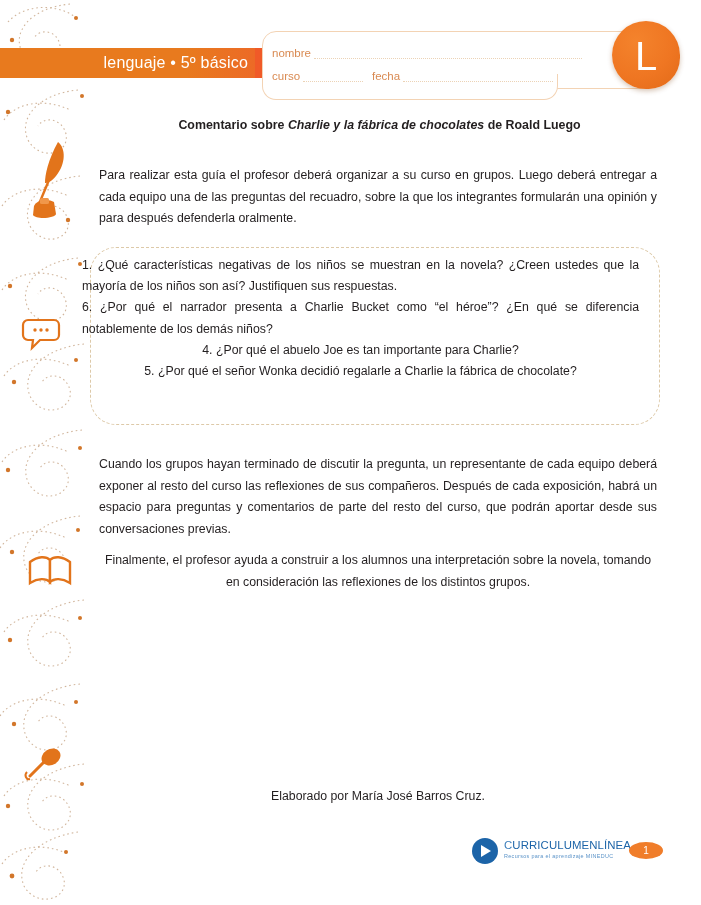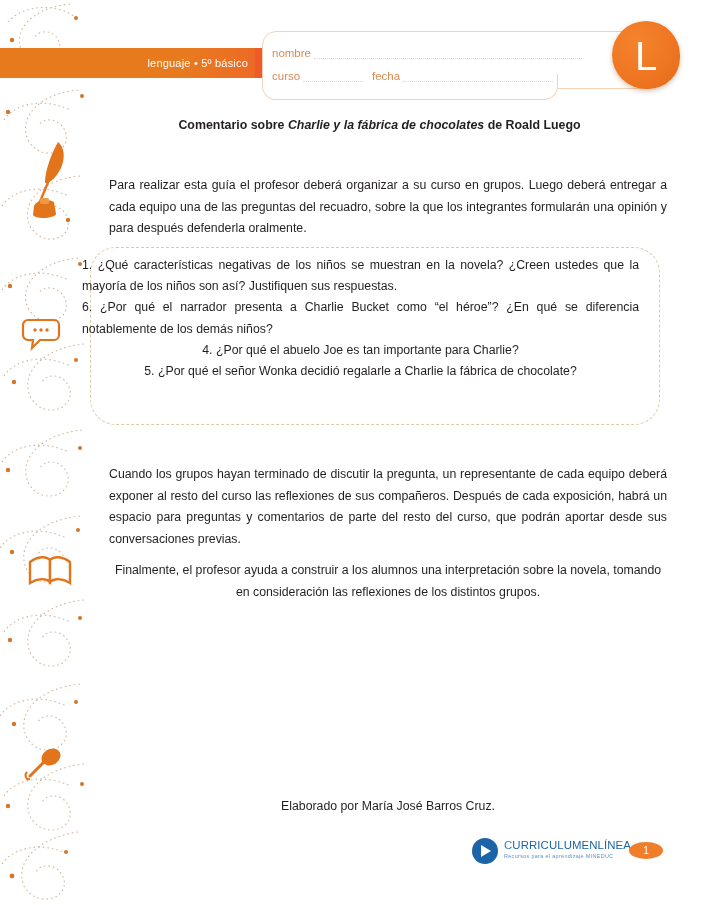--- a/index.html
+++ b/index.html
@@ -61,21 +61,21 @@
     position: absolute;
     left: 0;
     top: 48px;
     width: 262px;
     height: 30px;
     line-height: 30px;
     text-align: right;
     padding-right: 14px;
     box-sizing: border-box;
     color: #ffffff;
-    font-size: 11px;
+    font-size: 16px;
     letter-spacing: .2px;
     white-space: nowrap;
     z-index: 4;
   }
 
   .idbox {
     position: absolute;
     left: 262px;
     top: 31px;
     width: 400px;
@@ -160,21 +160,21 @@
     width: 565px;
     text-align: center;
     font-size: 12.4px;
     font-weight: bold;
     color: #231f20;
   }
   .doc-title i { font-style: italic; }
 
   p.para {
     position: absolute;
-    margin: 12px;
+    margin: 2px;
     width: 558px;
     font-size: 12.3px;
     line-height: 21.5px;
     text-align: justify;
     color: #231f20;
   }
   p.para.noj { text-align: center; }
   .p-intro  { top: 163px; }
   .p-after  { top: 452px; }
   .p-final  { top: 548px; }

